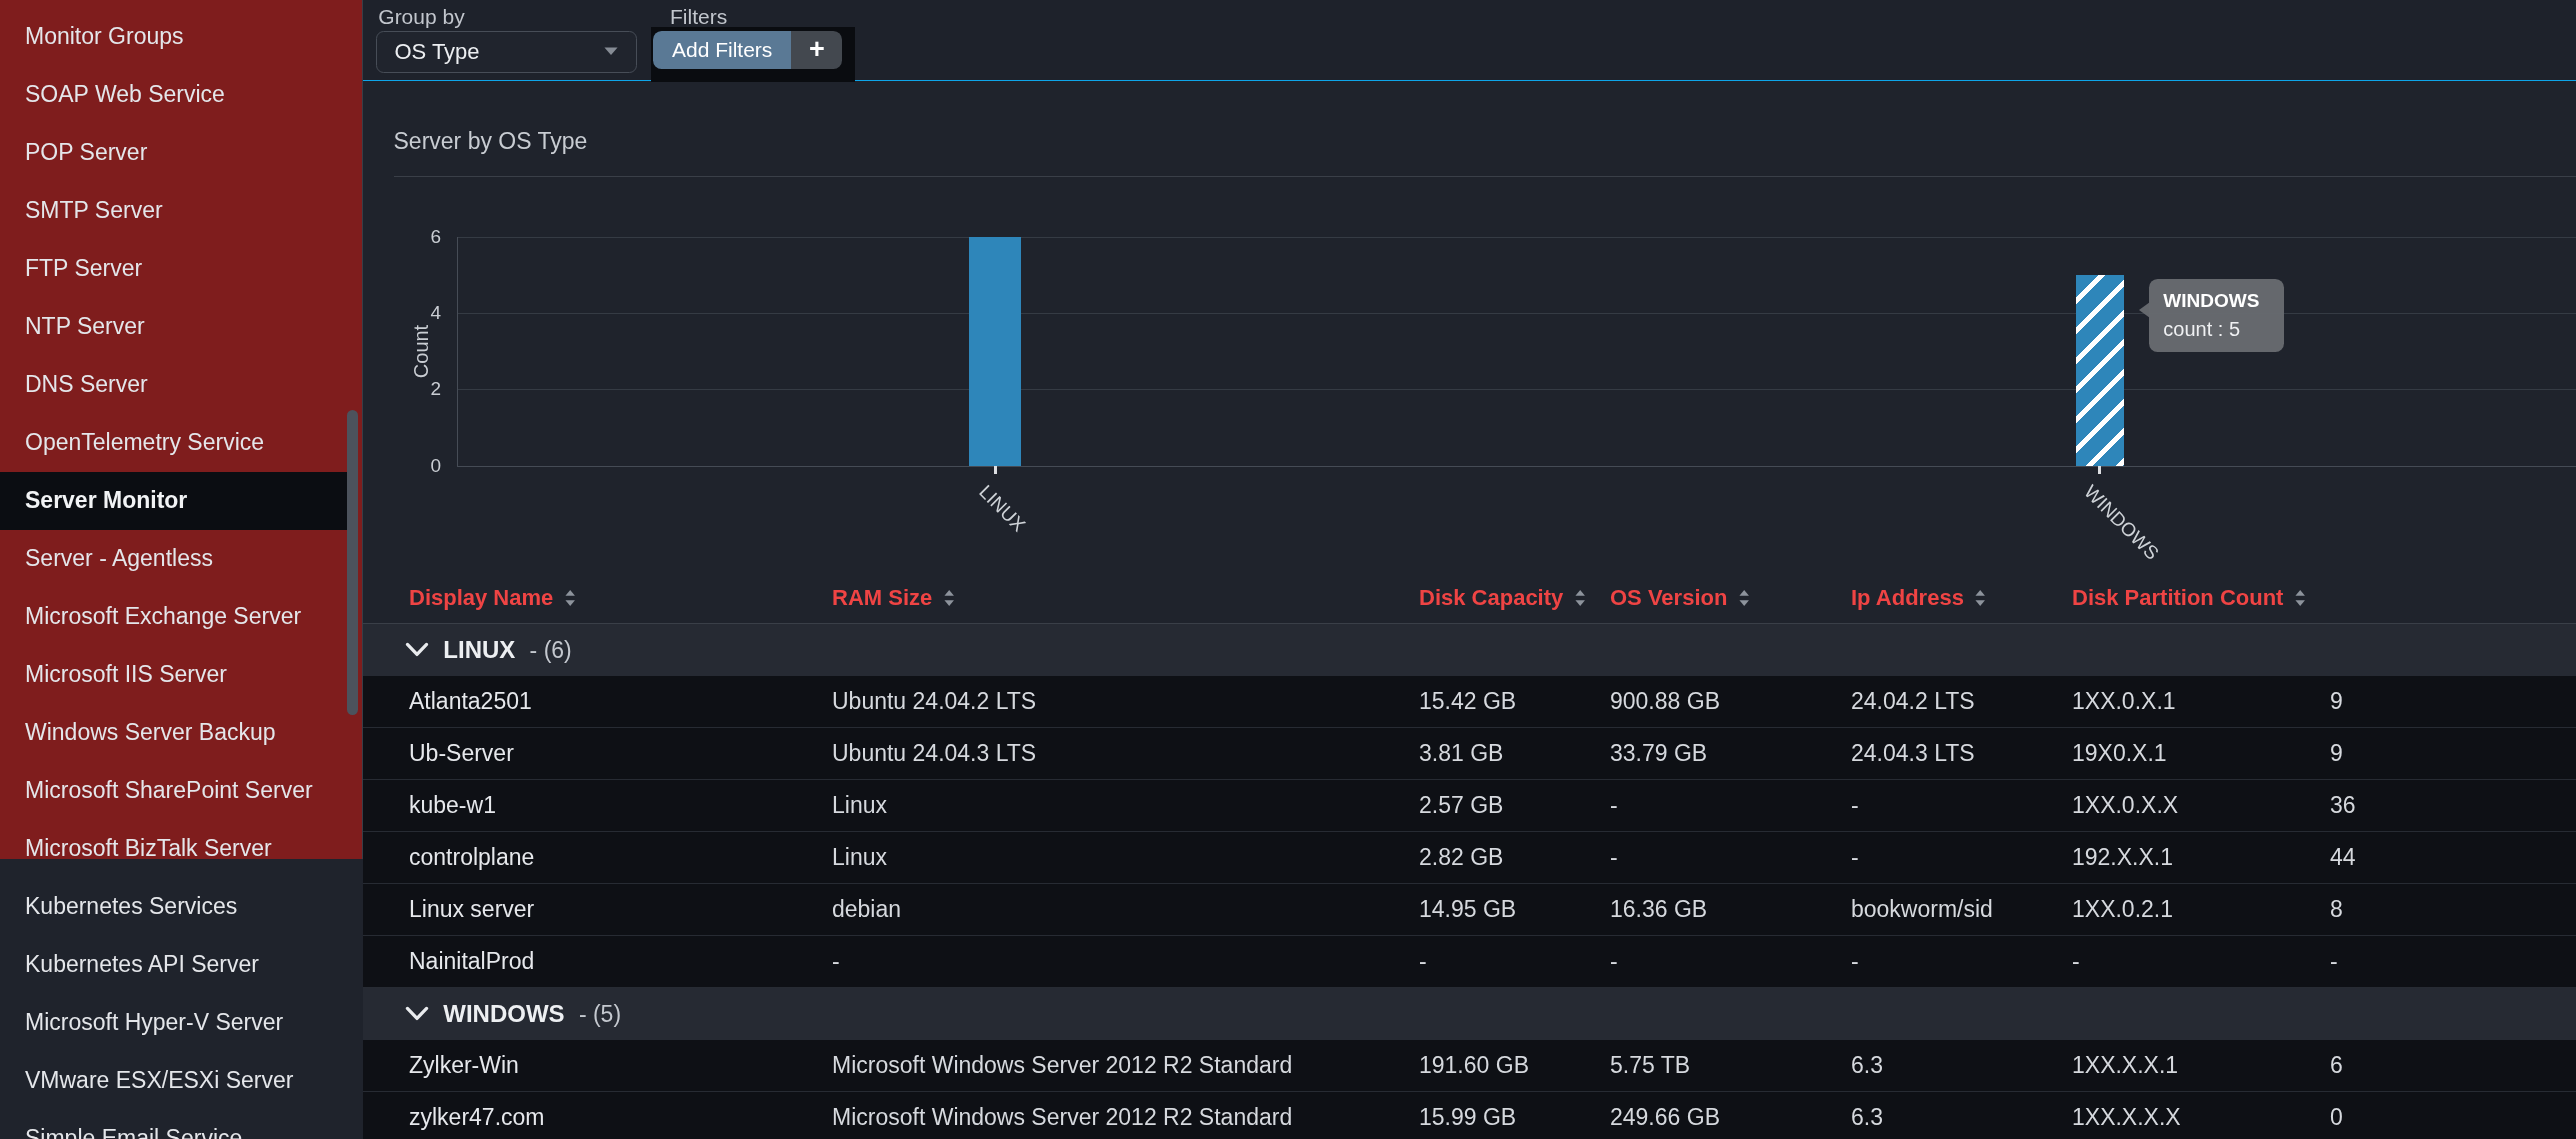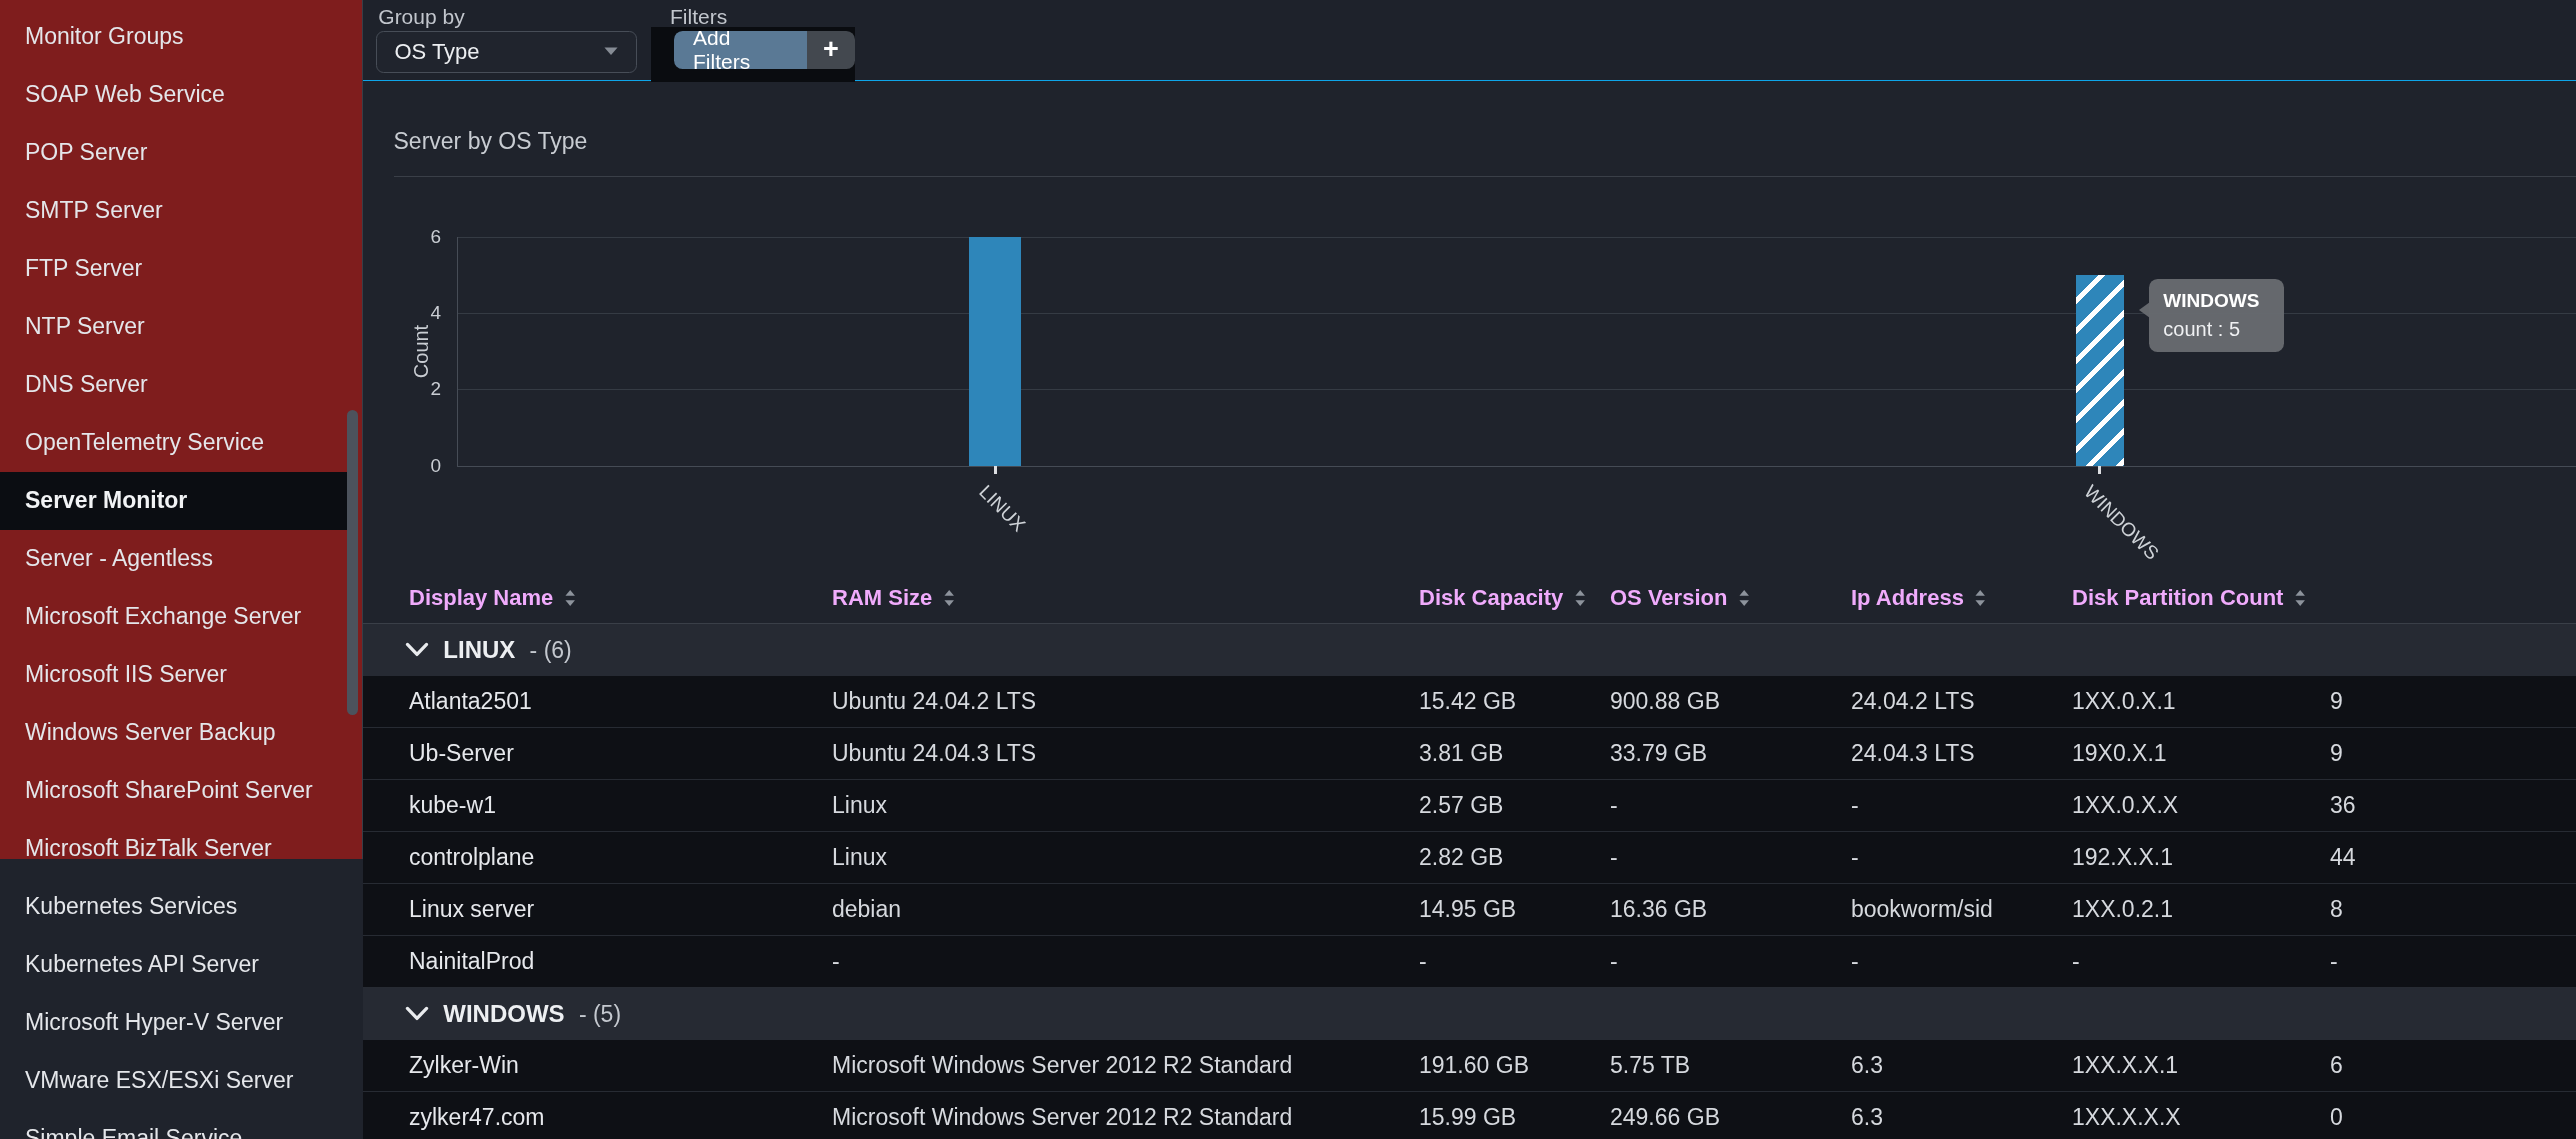--- a/index.html
+++ b/index.html
@@ -23,21 +23,21 @@
   .topbar{position:absolute;left:0;top:0;width:2213px;height:81px;background:#1e222b;
           border-bottom:1px solid #0ea5e9;box-sizing:border-box;}
   .ctrl-label{position:absolute;top:4.8px;font-size:21px;color:#c2c6cd;}
   .lbl-groupby{left:15.3px;}
   .lbl-filters{left:307px;}
   .dropdown{position:absolute;left:13.4px;top:30.5px;width:261px;height:42px;box-sizing:border-box;
             border:1.9px solid #474d57;border-radius:7.6px;display:flex;align-items:center;
             padding:0 17px;color:#eceef1;font-size:22px;cursor:pointer;background:#20242d;}
   .dropdown .caret{margin-left:auto;}
   .filters-panel{position:absolute;left:288px;top:27px;width:204px;height:55px;background:#0a0c10;}
-  .chip{position:absolute;left:23px;top:3.8px;height:38px;display:flex;border-radius:8.6px;
+  .chip{position:absolute;left:2px;top:3.8px;height:38px;display:flex;border-radius:8.6px;
         overflow:hidden;cursor:pointer;}
   .chip-main{background:#5a7995;color:#ffffff;font-size:21px;display:flex;align-items:center;
              padding:0 19px;}
   .chip-plus{background:#43484f;color:#ffffff;width:51px;display:flex;align-items:center;
              justify-content:center;font-size:27px;font-weight:bold;cursor:pointer;}
 
   
   .chart-section{position:absolute;left:0;top:82px;width:2213px;height:490px;}
   .chart-title{position:absolute;left:30.5px;top:46px;font-size:23px;color:#c8ccd2;}
   .chart-divider{position:absolute;left:30.5px;right:0;top:94px;height:1px;background:#3a3f48;}
@@ -59,21 +59,21 @@
   .tooltip:before{content:"";position:absolute;left:-10.5px;top:23px;width:0;height:0;
            border-top:8.6px solid transparent;border-bottom:8.6px solid transparent;
            border-right:11.4px solid rgba(103,106,112,0.97);}
   .tooltip-title{font-size:19px;font-weight:bold;color:#ffffff;margin-bottom:6.7px;}
   .tooltip-line{font-size:20px;color:#eff0f2;}
 
   
   .table-section{position:absolute;left:0;top:572px;width:2213px;height:567px;}
   .trow{display:grid;grid-template-columns:469px 587px 191px 241px 221px 258px 246px;
         height:52px;align-items:center;box-sizing:border-box;}
-  .table-header{color:#f0abfc;font-weight:bold;font-size:22px;border-bottom:1px solid #3a3f48;}
+  .table-header{color:#ef4444;font-weight:bold;font-size:22px;border-bottom:1px solid #3a3f48;}
   .th{display:flex;align-items:center;gap:10.5px;cursor:pointer;}
   .th.col0{padding-left:46px;}
   .sort-icon path{fill:#8d939c;}
   .group-row{height:52px;background:#262a33;display:flex;align-items:center;
              padding-left:42px;gap:14.3px;cursor:pointer;}
   .chev{stroke:#e9ebee;stroke-width:3.4;fill:none;stroke-linecap:round;stroke-linejoin:round;}
   .group-name{font-size:24px;font-weight:bold;color:#edeff2;}
   .group-count{font-size:23px;color:#c4c8cf;}
   .data-row{background:#0e1015;border-bottom:1px solid #272b33;color:#d6d9de;font-size:23px;
             cursor:pointer;}

